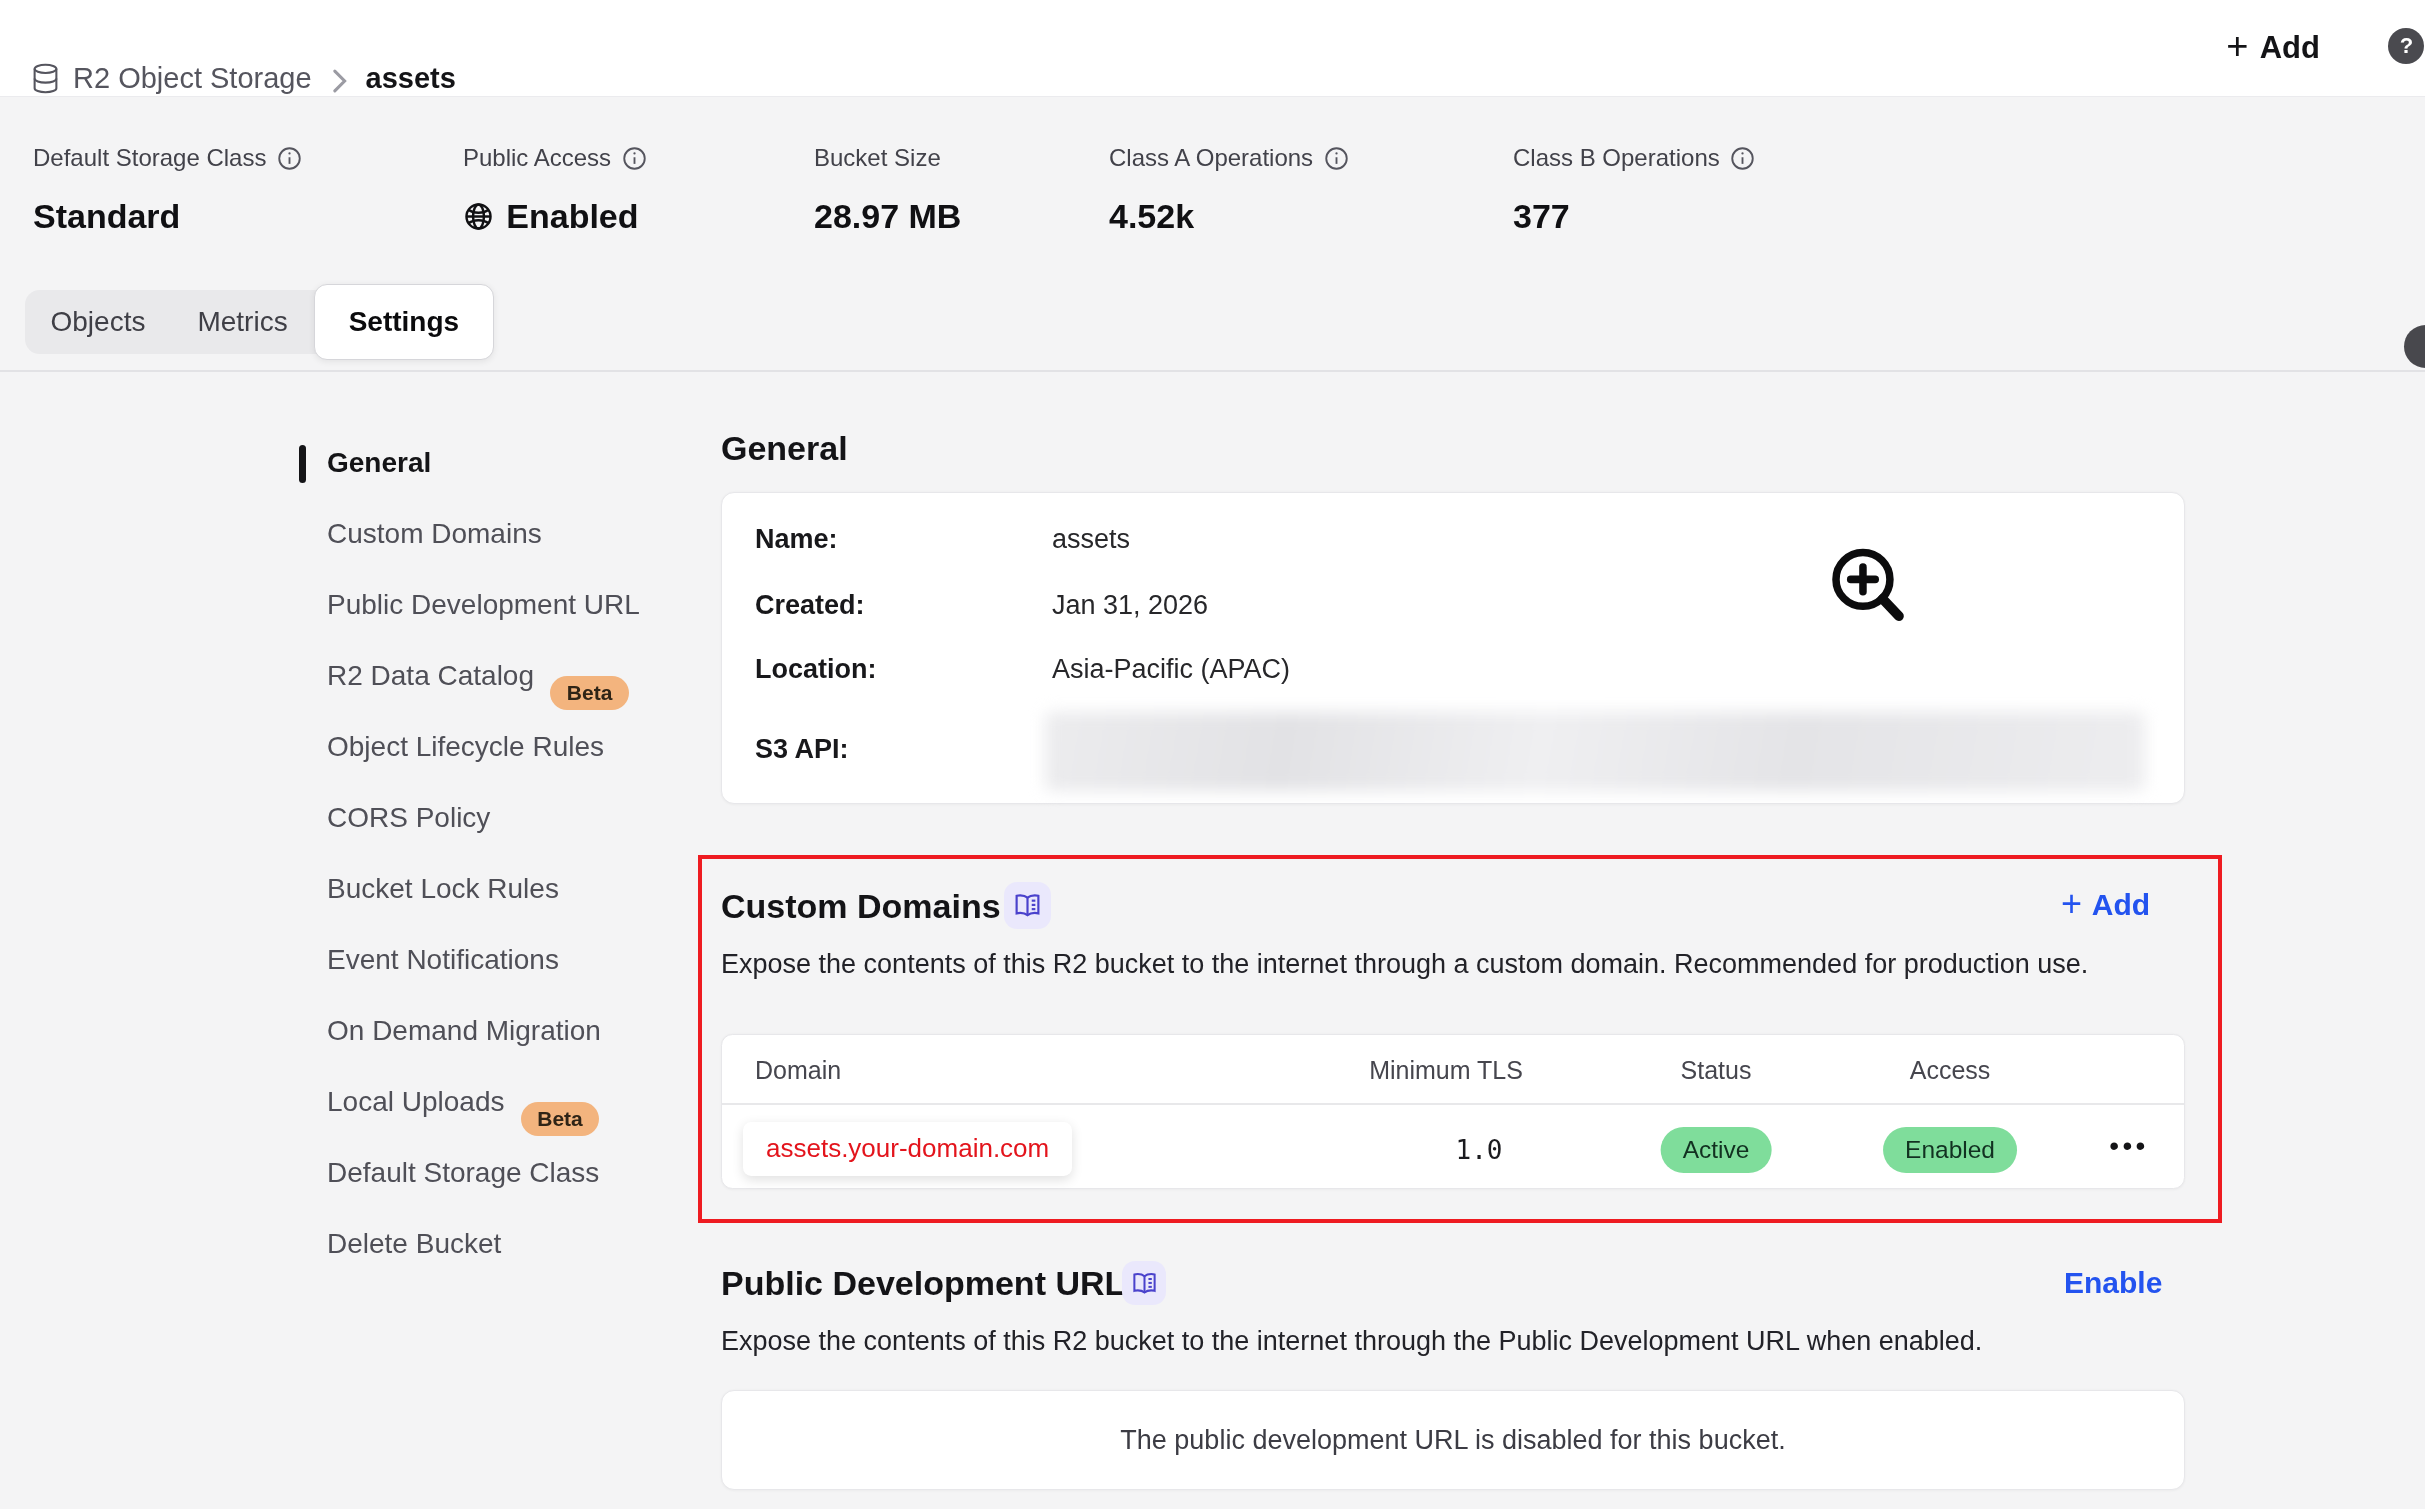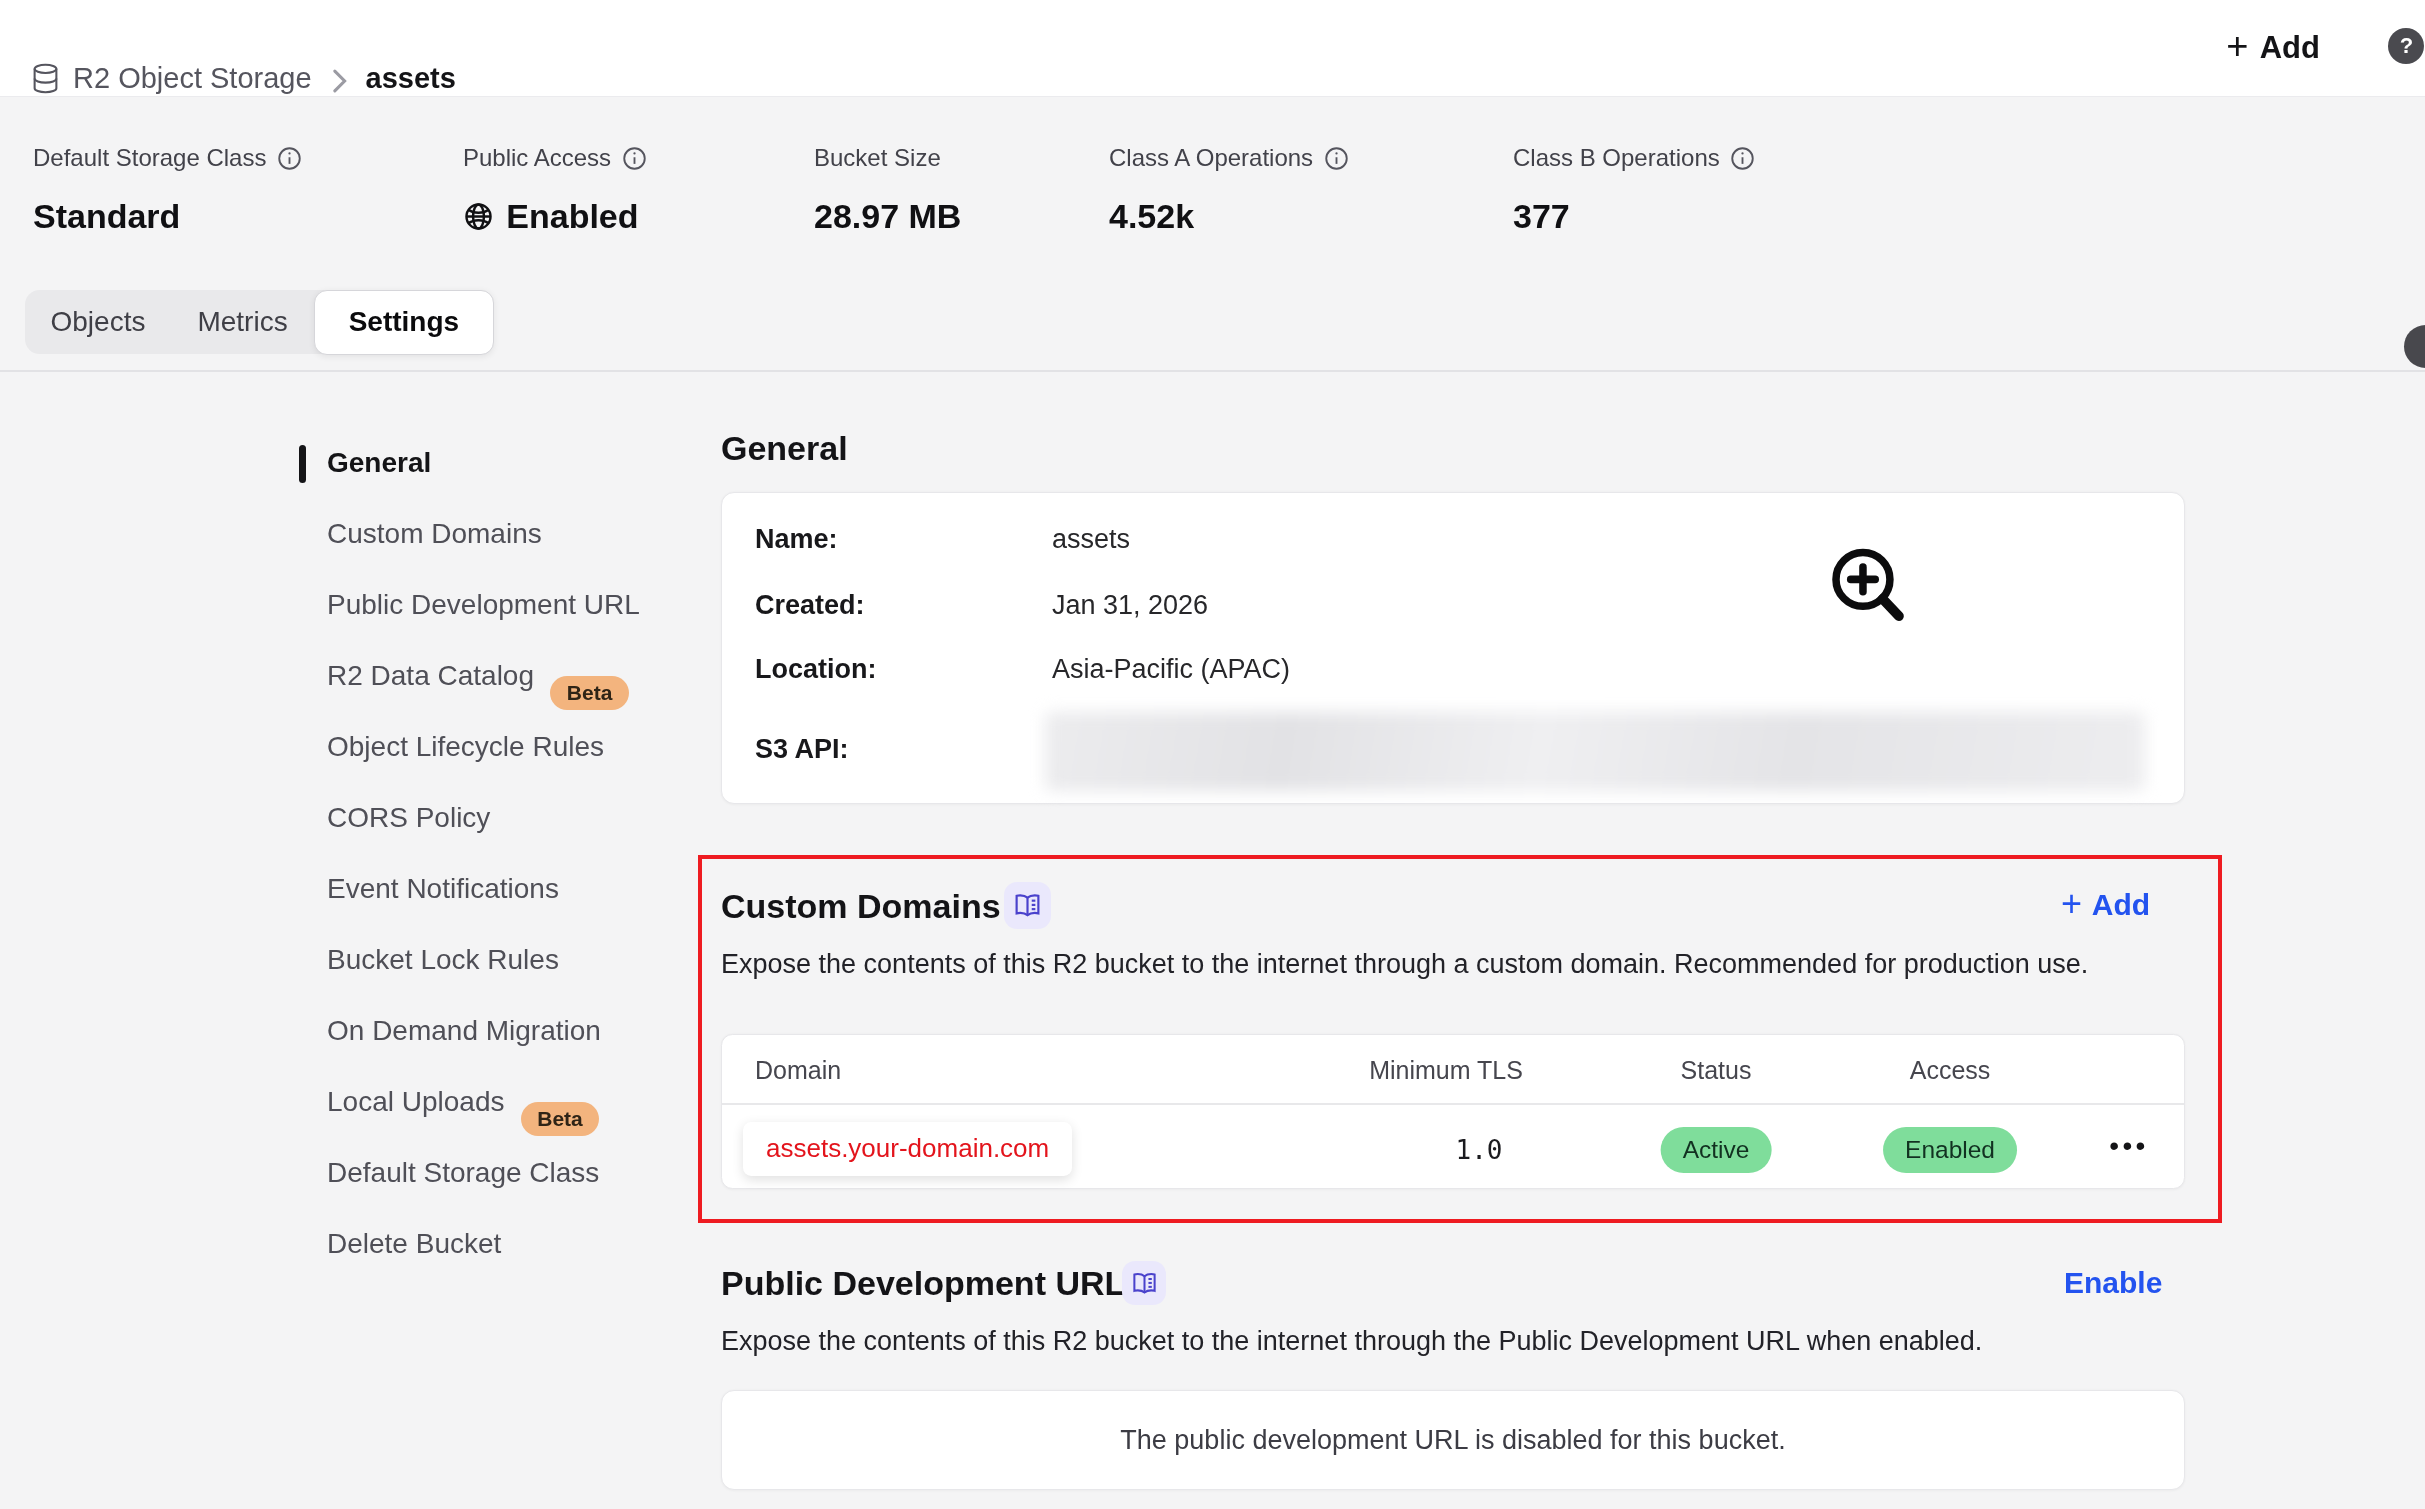--- a/index.html
+++ b/index.html
@@ -32,21 +32,21 @@
   .stat-label { position:absolute; top:47px; display:flex; align-items:center; gap:10.6px;
                 font-size:24px; color:#42424a; white-space:nowrap; }
   .stat-value { position:absolute; top:100px; display:flex; align-items:center; gap:12.3px;
                 font-size:34px; font-weight:700; color:#101013; white-space:nowrap; }
 
   
   .segmented { position:absolute; left:24.5px; top:290px; height:64px; background:#e9e9eb;
                border-radius:14.7px; display:flex; align-items:center; }
   .tab { height:64px; display:flex; align-items:center; padding:0 26px;
          font-size:28px; font-weight:500; color:#3f3f46; cursor:pointer; }
-  .tab.active { height:65px; background:#ffffff; border:1.6px solid #d6d6da; border-radius:13px;
+  .tab.active { height:76px; background:#ffffff; border:1.6px solid #d6d6da; border-radius:13px;
                 padding:0 34px; color:#0b0b0d; font-weight:600;
                 box-shadow:0 1.6px 6.5px rgba(0,0,0,.07); }
   .divider { position:absolute; left:0; top:370px; width:2426px; height:1.6px; background:#e2e2e5; }
   .edge-fab { position:absolute; left:2404px; top:325px; width:43px; height:43px; border-radius:50%;
               background:#48484d; }
 
   
   .side-activebar { position:absolute; left:299px; top:445px; width:7.4px; height:38px;
                     border-radius:4.1px; background:#141417; }
   .sidebar { position:absolute; left:327px; top:427px; display:flex; flex-direction:column; }
@@ -234,24 +234,24 @@
     <span>R2 Data Catalog</span>
     <span class="beta-badge">Beta</span>
   </div>
   <div class="side-item">
     <span>Object Lifecycle Rules</span>
   </div>
   <div class="side-item">
     <span>CORS Policy</span>
   </div>
   <div class="side-item">
+    <span>Bucket Lock Rules</span>
+  </div>
+  <div class="side-item">
     <span>Event Notifications</span>
-  </div>
-  <div class="side-item">
-    <span>Bucket Lock Rules</span>
   </div>
   <div class="side-item">
     <span>On Demand Migration</span>
   </div>
   <div class="side-item">
     <span>Local Uploads</span>
     <span class="beta-badge">Beta</span>
   </div>
   <div class="side-item">
     <span>Default Storage Class</span>

